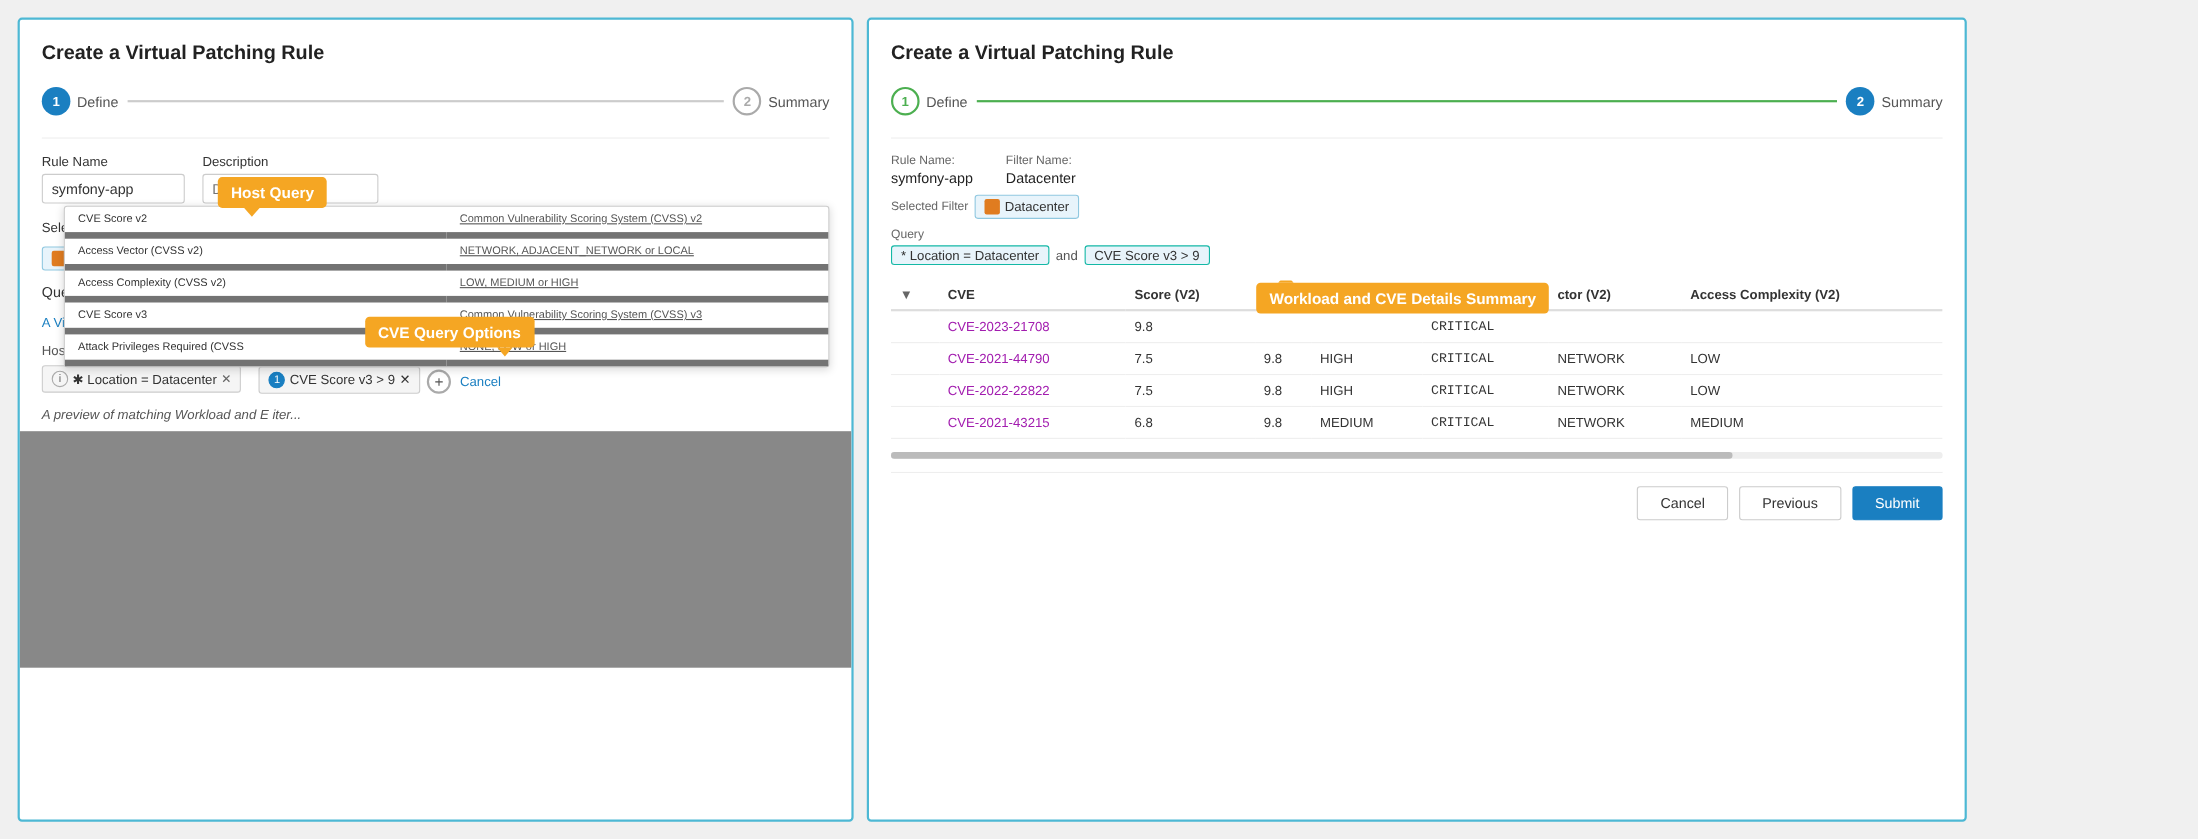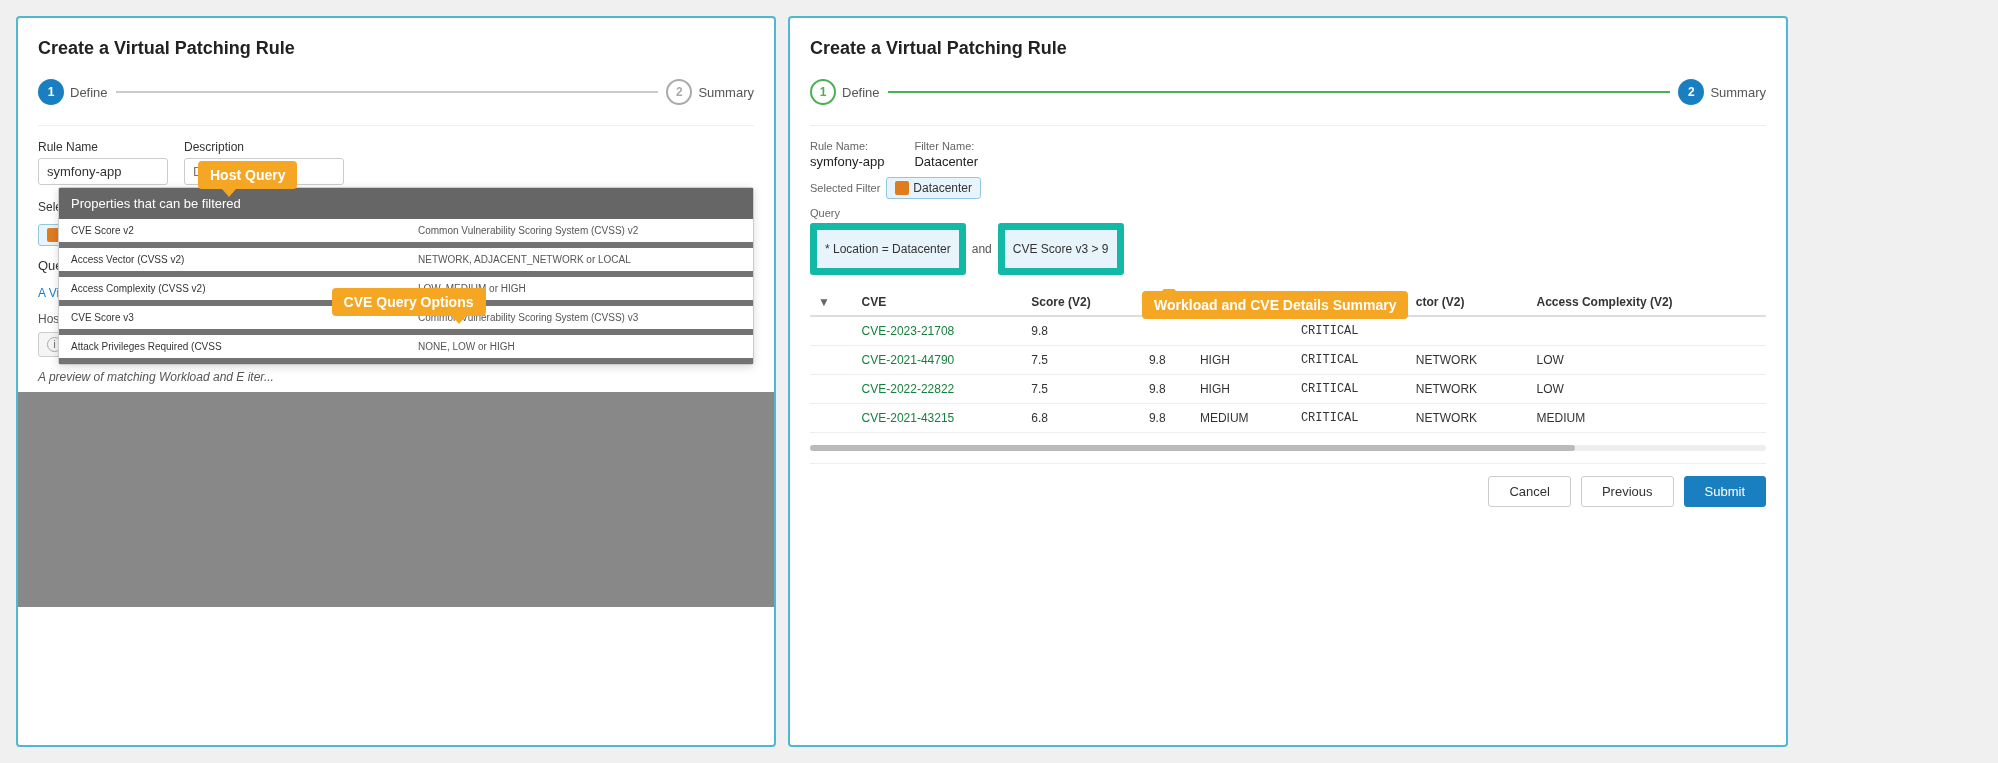--- a/index.html
+++ b/index.html
@@ -307,20 +307,21 @@
       color: #333;
       vertical-align: top;
       border-bottom: 6px solid #737373;
     }
     .dropdown-panel table td:first-child {
       width: 50%;
       font-weight: 400;
     }
     .dropdown-panel table td:last-child {
       color: #555;
+      text-decoration: underline;
     }
 
     
     .summary-row {
       display: flex;
       gap: 30px;
       margin-bottom: 8px;
     }
     .summary-field {
       display: flex;
@@ -357,23 +358,23 @@
       margin-bottom: 4px;
     }
     .query-display-value {
       display: flex;
       gap: 6px;
       align-items: center;
       flex-wrap: wrap;
     }
     .query-pill {
       background: #e8f4fb;
-      border: 7px solid #14b8a6;
+      border: 1px solid #14b8a6;
       border-radius: 3px;
-      padding: 12px 8px;
+      padding: 1px 8px;
       font-size: 12px;
       color: #333;
       font-weight: 500;
     }
     .query-keyword {
       font-size: 12px;
       color: #555;
     }
 
     
@@ -427,21 +428,21 @@
       padding: 6px 8px;
       border-bottom: 2px solid #ddd;
       white-space: nowrap;
     }
     .data-table td {
       padding: 7px 8px;
       border-bottom: 1px solid #eee;
       color: #333;
     }
     .cve-link {
-      color: #15803d;
+      color: #a21caf;
       cursor: pointer;
       text-decoration: none;
     }
     .severity-critical { color: #d32f2f; font-weight: 500; font-family: Liberation Mono, monospace; }
     .severity-high { color: #e07c20; font-weight: 500; }
     .severity-medium { color: #f5a623; font-weight: 500; }
 
     
     .filter-icon-btn {
       cursor: pointer;
@@ -600,23 +601,20 @@
     </div>
   </div>
 
   <div style="font-style:italic; font-size:12px; color:#555; margin-bottom:8px;">A preview of matching Workload and E iter...</div>
 
   <div style="position:relative; z-index:1;">
 
     <div style="background:#888; height:215px; margin: 0 -20px; padding: 0;"></div>
 
     <div class="dropdown-panel" style="position:absolute; top:-205px; left:20px; right:0; width:auto; margin:0;">
-      <div class="dropdown-panel-header">
-        <span>Properties that can be filtered</span>
-      </div>
       <table>
         <tbody id="dropdown-tbody">
         <tr>
         <td>CVE Score v2</td>
         <td>Common Vulnerability Scoring System (CVSS) v2</td>
       </tr>
             <tr>
         <td>Access Vector (CVSS v2)</td>
         <td>NETWORK, ADJACENT_NETWORK or LOCAL</td>
       </tr>

